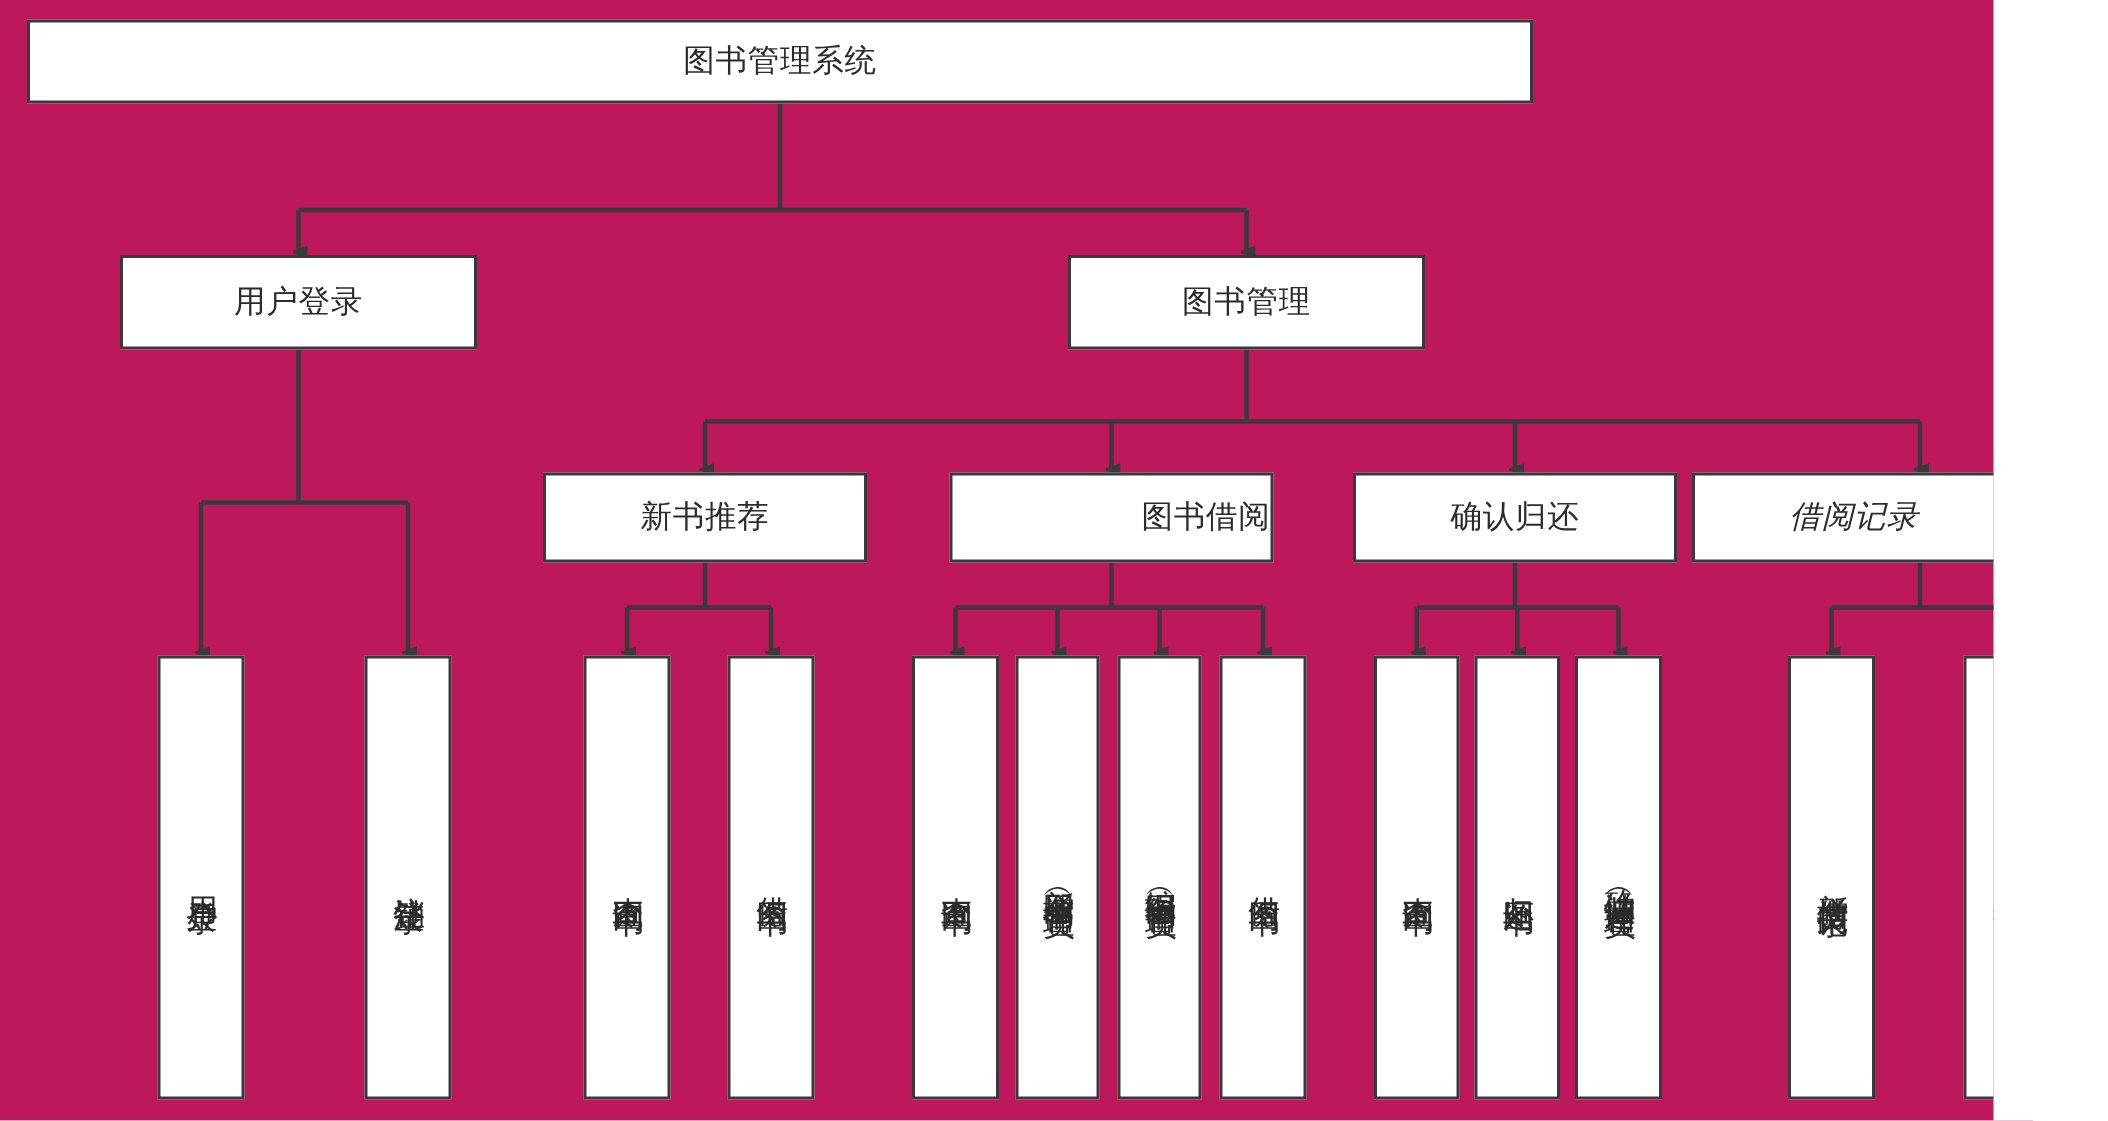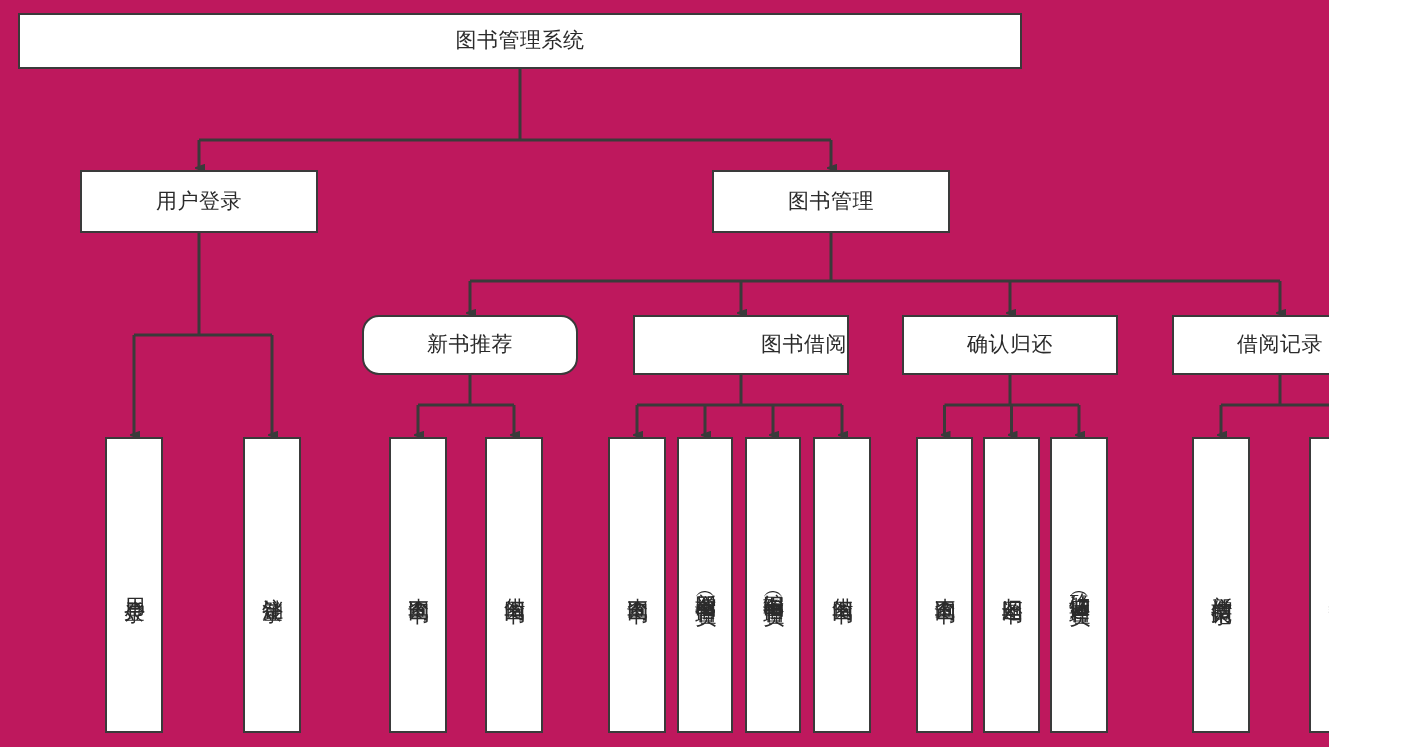--- a/index.html
+++ b/index.html
@@ -112,30 +112,30 @@
   <div id="nodes">
       <div class="node horiz" style="left: 18px; top: 13px; width: 1004px; height: 56px;">
         <span class="label">图书管理系统</span>
       </div>
       <div class="node horiz" style="left: 80px; top: 170px; width: 238px; height: 63px;">
         <span class="label">用户登录</span>
       </div>
       <div class="node horiz" style="left: 712px; top: 170px; width: 238px; height: 63px;">
         <span class="label">图书管理</span>
       </div>
-      <div class="node horiz" style="left: 362px; top: 315px; width: 216px; height: 60px; border-radius: 17px;">
+      <div class="node horiz" style="left: 362px; top: 315px; width: 216px; height: 60px;">
         <span class="label">新书推荐</span>
       </div>
       <div class="node horiz" style="left: 633px; top: 315px; width: 216px; height: 60px; justify-content: flex-end;">
         <span class="label">图书借阅</span>
       </div>
       <div class="node horiz" style="left: 902px; top: 315px; width: 216px; height: 60px;">
         <span class="label">确认归还</span>
       </div>
-      <div class="node horiz" style="left: 1172px; top: 315px; width: 216px; height: 60px;">
+      <div class="node horiz" style="left: 1128px; top: 315px; width: 216px; height: 60px; font-style: italic;">
         <span class="label">借阅记录</span>
       </div>
       <div class="node vert" style="left: 105px; top: 437px; width: 58px; height: 296px;">
         <span class="label">用户登录</span>
       </div>
       <div class="node vert" style="left: 243px; top: 437px; width: 58px; height: 296px;">
         <span class="label">注销登录</span>
       </div>
       <div class="node vert" style="left: 389px; top: 437px; width: 58px; height: 296px;">
         <span class="label">查询图书</span>

